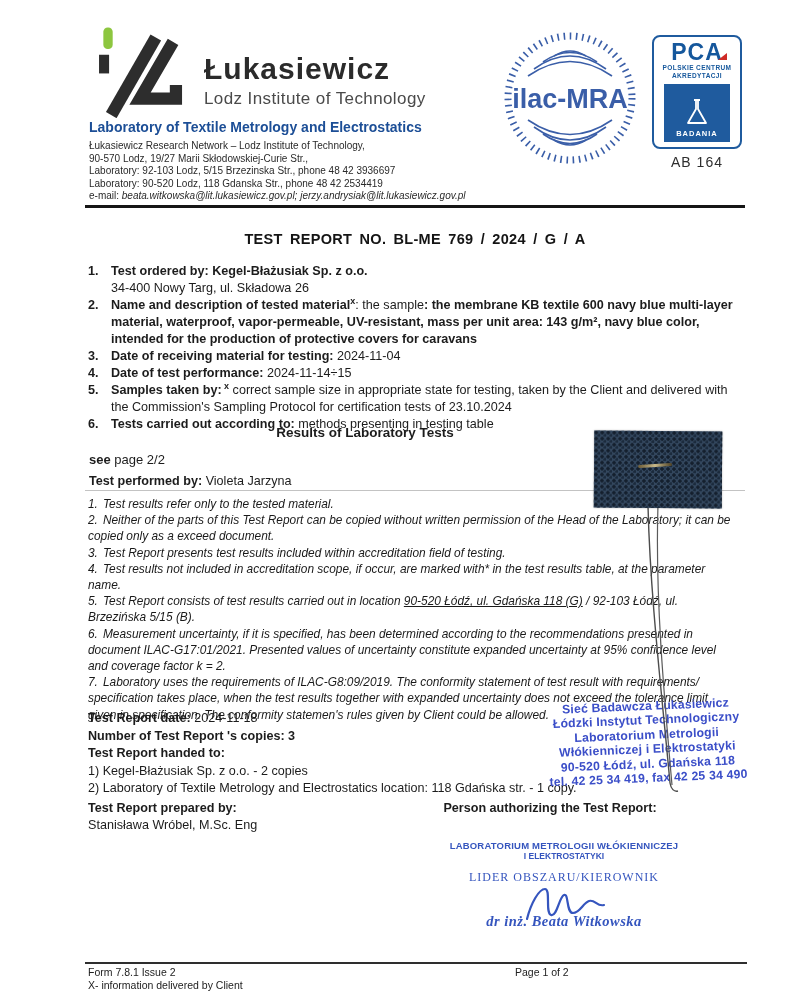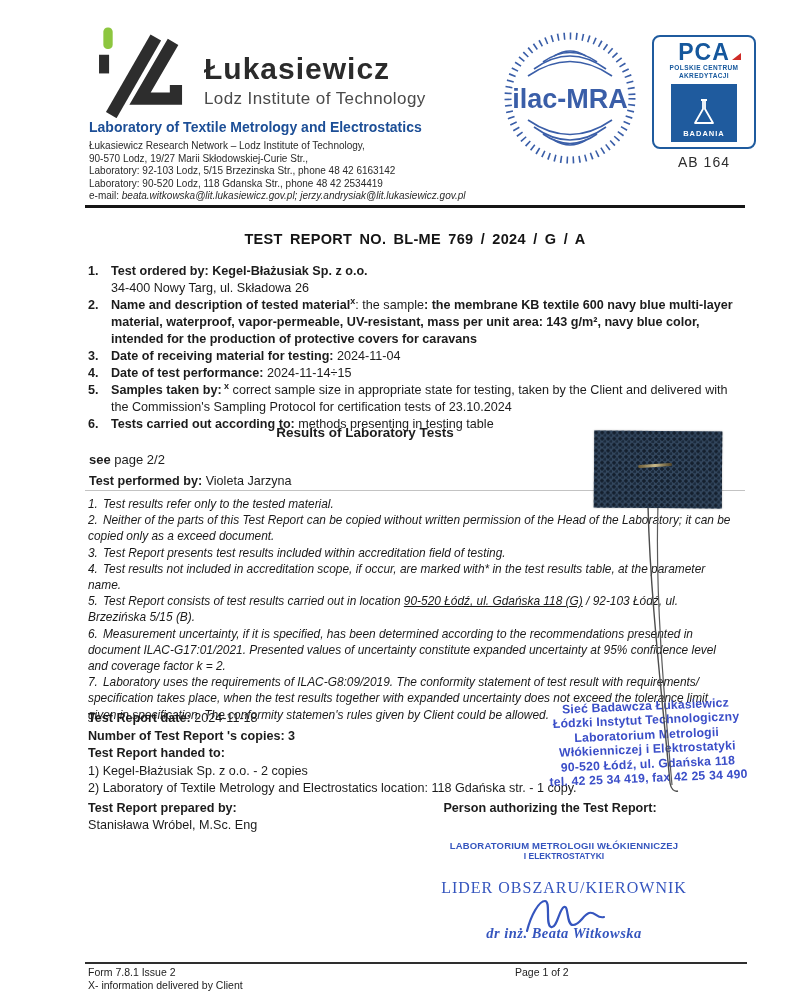--- a/index.html
+++ b/index.html
@@ -15,21 +15,21 @@
   .brand-text { margin-left:12px; padding-top:26px; }
   .brand-name { font-size:30px; font-weight:700; color:#2b2b2b; letter-spacing:1px; }
   .brand-sub  { font-size:17px; color:#4a4a4a; margin-top:3px; letter-spacing:0.4px; }
   .lab-name { position:absolute; left:89px; top:119px; font-size:14px; font-weight:700; color:#1c4e96; }
   .addr { position:absolute; left:89px; top:140px; font-size:10px; line-height:12.5px; color:#2a2a2a; }
   .email-line { font-size:10px; }
   .email-line .em { font-style:italic; }
   .hr-thick { position:absolute; left:85px; top:205px; width:660px; height:3px; background:#161616; }
   
   .ilac { position:absolute; left:503px; top:31px; }
-  .pca { position:absolute; left:652px; top:35px; width:104px; text-align:center; }
+  .pca { position:absolute; left:652px; top:35px; width:90px; text-align:center; }
   .pca-box { border:2px solid #1f5b9e; border-radius:8px; padding:3px 3px 5px 3px; background:#fff; }
   .pca-word { font-size:23px; font-weight:800; color:#15579c; letter-spacing:1px; position:relative; line-height:24px; font-family:"Liberation Sans", sans-serif; }
   .pca-word .red-wedge { position:absolute; right:10px; top:13px; width:0; height:0; border-left:9px solid transparent; border-bottom:7px solid #cf2b27; }
   .pca-sub { font-size:6.5px; font-weight:700; color:#15579c; line-height:8px; letter-spacing:0.4px; }
   .pca-square { width:66px; height:58px; background:#1f5b9e; margin:4px auto 0 auto; display:flex; flex-direction:column; align-items:center; justify-content:flex-end; padding-bottom:4px; }
   .pca-badge-label { color:#fff; font-size:7.5px; font-weight:700; letter-spacing:1px; }
   .pca-num { margin-top:5px; font-size:14px; color:#2e2e2e; letter-spacing:1px; }
   
   .title { position:absolute; left:85px; top:231px; width:660px; text-align:center; font-size:14.5px; font-weight:700; letter-spacing:0.3px; word-spacing:3px; color:#141414; }
   
@@ -70,21 +70,21 @@
     color:#3b4ec8; font-weight:700; font-size:12.2px; line-height:14.4px;
     transform:rotate(-2.4deg); letter-spacing:0.2px; z-index:3;
   }
   
   .prepared { position:absolute; left:88px; top:800px; font-size:12.6px; line-height:17px; }
   .prepared .name { font-weight:400; }
   .authorizing { position:absolute; left:400px; top:801px; width:300px; text-align:center; font-size:12.6px; font-weight:700; }
   .stamp-auth { position:absolute; left:430px; top:840px; width:268px; text-align:center; color:#3555be; z-index:3; }
   .stamp-auth .l1 { font-size:9.5px; font-weight:700; letter-spacing:0.2px; }
   .stamp-auth .l2 { font-size:8.5px; font-weight:700; }
-  .stamp-auth .l3 { font-family:"Liberation Serif", serif; font-size:16px; letter-spacing:1px; margin-top:18px; }
+  .stamp-auth .l3 { font-family:"Liberation Serif", serif; font-size:12px; letter-spacing:1px; margin-top:9px; }
   .stamp-auth .sig { margin:-2px 0 -16px 0; }
   .stamp-auth .sname { font-family:"Liberation Serif", serif; font-size:14.5px; font-weight:700; font-style:italic; letter-spacing:0.5px; }
   
   .hr-footer { position:absolute; left:85px; top:962px; width:662px; height:1.5px; background:#2e2e2e; }
   .footer-left { position:absolute; left:88px; top:966px; font-size:10.5px; line-height:12.5px; color:#222; }
   .footer-page { position:absolute; left:515px; top:966px; font-size:10.5px; color:#222; }
 </style>
 </head>
 <body>
 
@@ -102,21 +102,21 @@
       <div class="brand-sub">Lodz Institute of Technology</div>
     </div>
   </div>
 
   <div class="lab-name">Laboratory of Textile Metrology and Electrostatics</div>
 
   <div class="addr">
     <div id="addr-lines">
         <div>Łukasiewicz Research Network – Lodz Institute of Technology,</div>
         <div>90-570 Lodz, 19/27 Marii Skłodowskiej-Curie Str.,</div>
-        <div>Laboratory: 92-103 Lodz, 5/15 Brzezinska Str., phone 48 42 6163142</div>
+        <div>Laboratory: 92-103 Lodz, 5/15 Brzezinska Str., phone 48 42 3936697</div>
         <div>Laboratory: 90-520  Lodz, 118 Gdanska Str., phone 48 42 2534419</div>
       </div>
     <div class="email-line">
       <span>e-mail:</span>
       <span class="em">beata.witkowska@lit.lukasiewicz.gov.pl;  jerzy.andrysiak@lit.lukasiewicz.gov.pl</span>
     </div>
   </div>
 
   <div class="hr-thick"></div>
 

